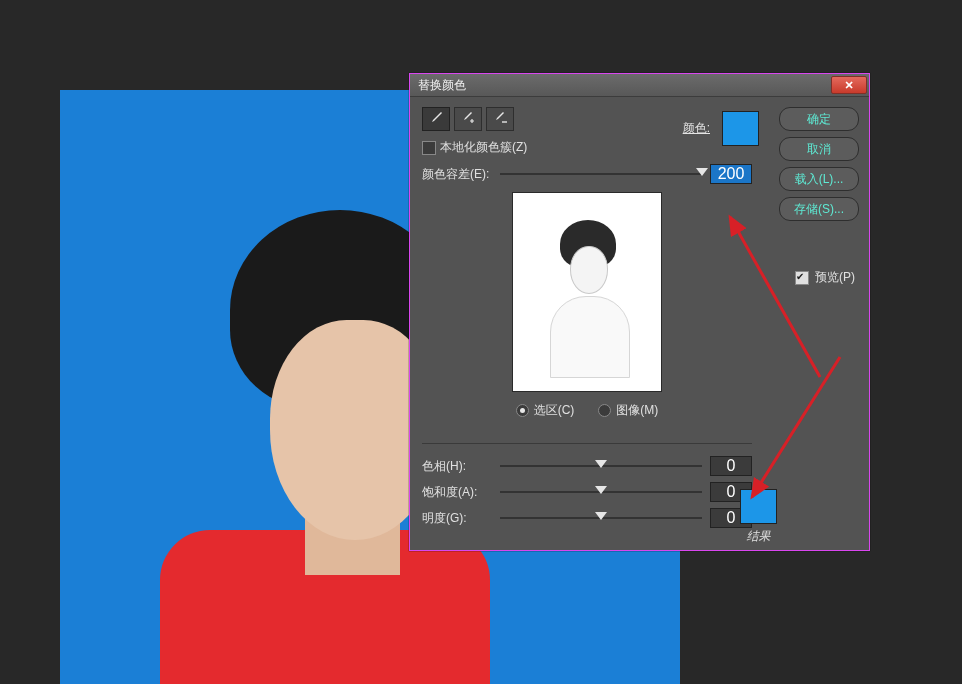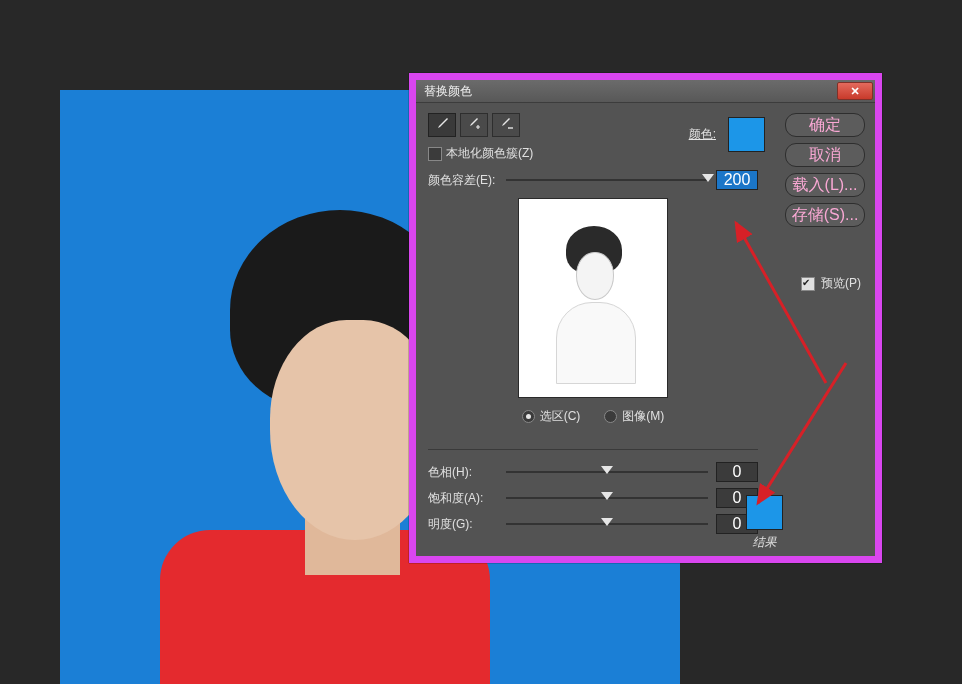--- a/index.html
+++ b/index.html
@@ -43,21 +43,21 @@
     position:absolute; left:185px; top:345px; width:95px; height:60px;
     background:#e0b89a;
   }
   .dialog {
     position: absolute;
     left: 409px;
     top: 73px;
     width: 459px;
     background: #535353;
     box-shadow: 0 0 1px #000;
-    border: 7px solid #d946ef;
+    border: 1px solid #d946ef;
     color: #e6e6e6;
   }
   .dlg-titlebar {
     background: linear-gradient(#6b6b6b,#585858);
     height: 22px;
     display: flex;
     align-items: center;
     padding: 0 2px 0 8px;
     border-bottom: 1px solid #3c3c3c;
   }
@@ -158,23 +158,23 @@
   .swatch-lbl { color:#e0e0e0; font-size:12px; text-align:right; }
   .right-buttons {
     position:absolute; right:10px; top:10px;
     display:flex; flex-direction:column; gap:6px; width:80px;
   }
   .ps-btn {
     height:22px;
     background:#5c5c5c;
     border:1px solid #2e2e2e;
     border-radius:11px;
-    color:#f9a8d4;
-    display:flex; align-items:center; justify-content:center;
-    font-size:16px;
+    color:#5eead4;
+    display:flex; align-items:center; justify-content:center;
+    font-size:12px;
   }
   .preview-chk { position:absolute; right:14px; top:172px; display:flex; align-items:center; gap:6px;padding-left:28px;}
   .result-block { position:absolute; right:92px; top:392px; text-align:center; }
   .result-block .swatch { margin:0 auto 4px auto; }
   .arrow {
     position:absolute; pointer-events:none;
   }
 </style>
 </head>
 <body>

